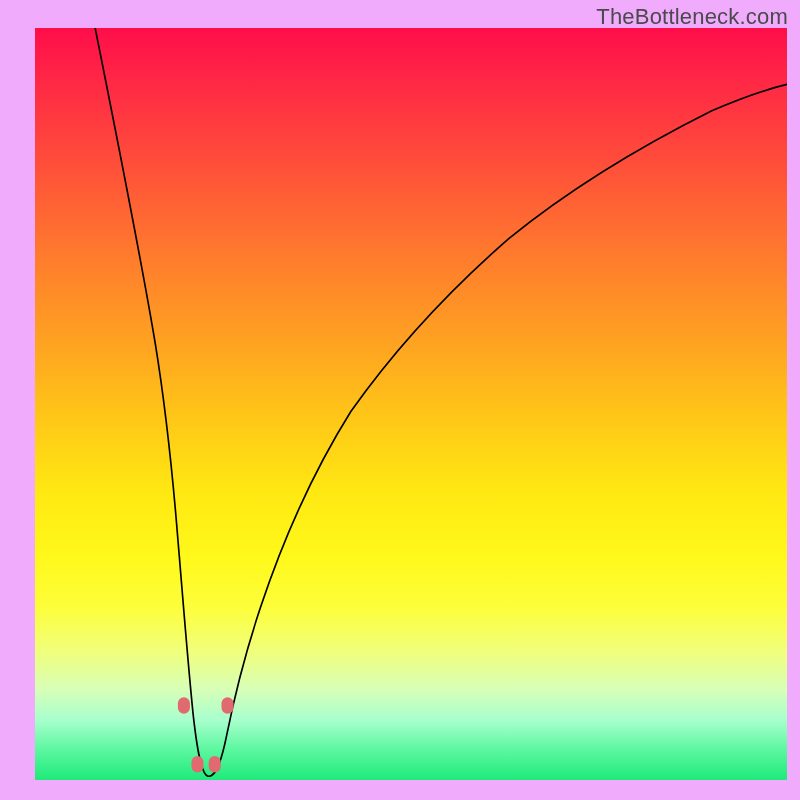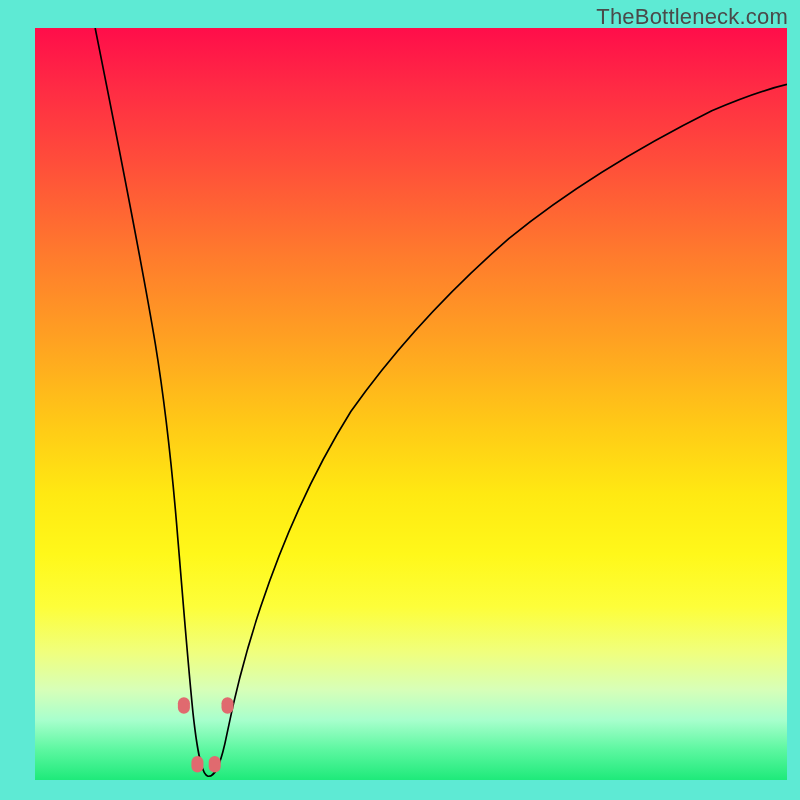--- a/index.html
+++ b/index.html
@@ -9,21 +9,21 @@
     height: 800px;
     overflow: hidden;
     background: #000;
     font-family: Arial, Helvetica, sans-serif;
   }
   .frame {
     position: absolute;
     left: 0; top: 0;
     width: 800px;
     height: 800px;
-    background: #5eead4;
+    background: #f0abfc;
   }
   .plot-area {
     position: absolute;
     left: 35px;
     top: 28px;
     width: 752px;
     height: 752px;
   }
   .gradient-bg {
     position: absolute;

